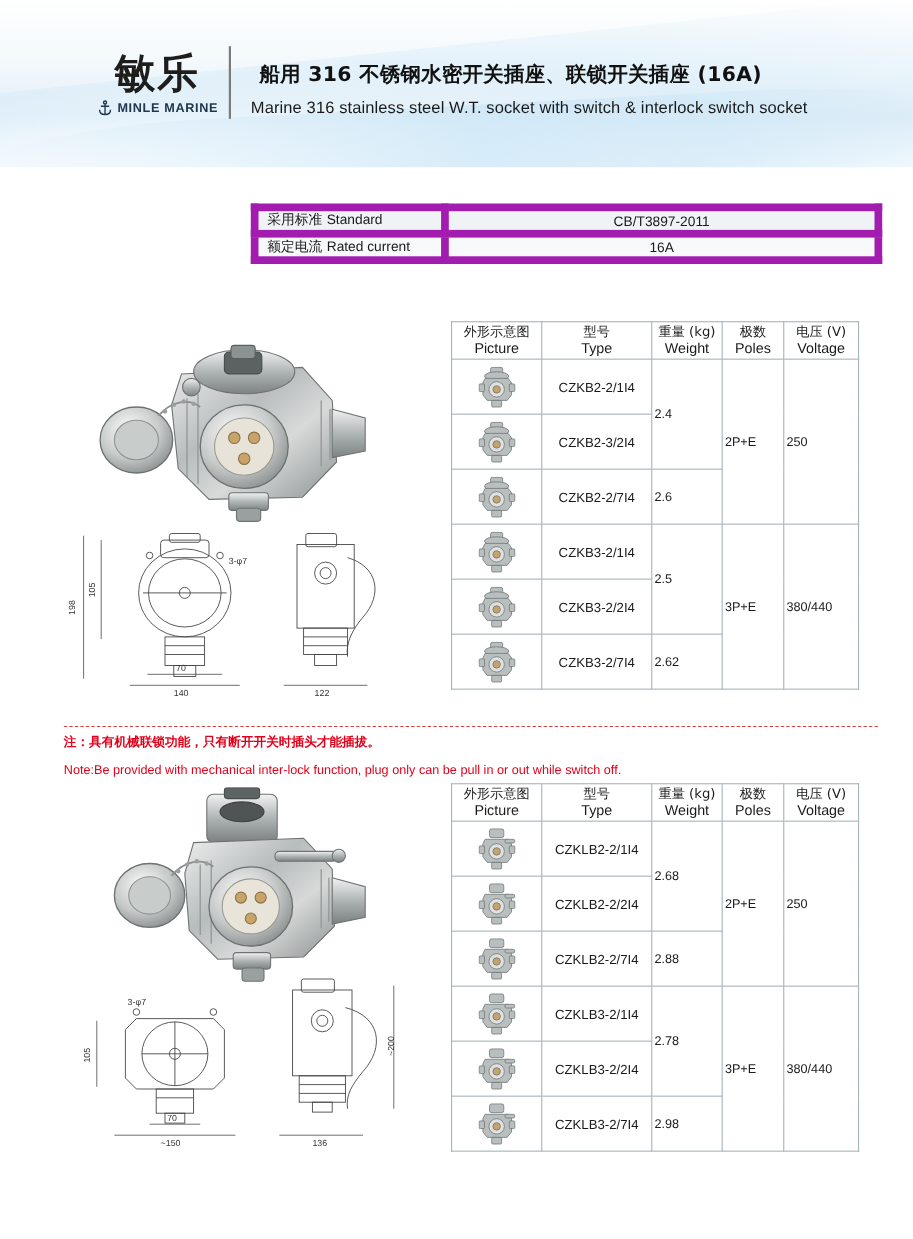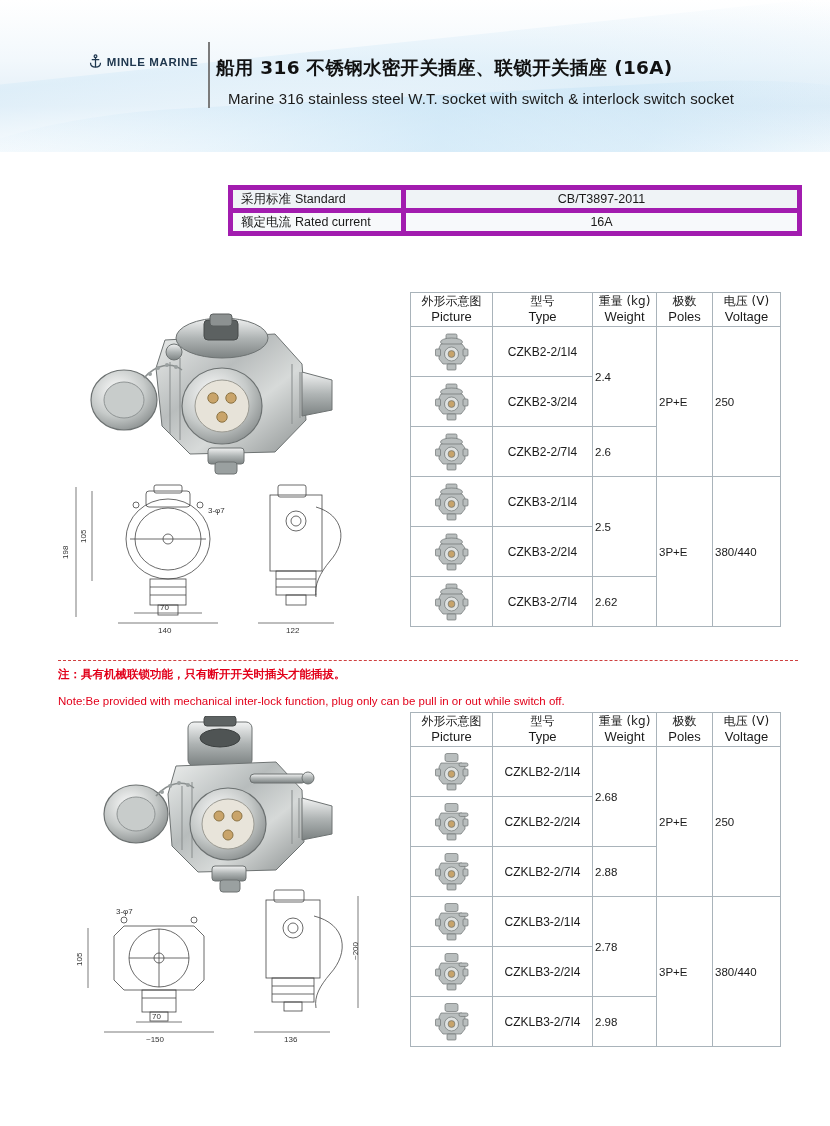--- a/index.html
+++ b/index.html
@@ -50,34 +50,34 @@
   }
   .logo-en {
     font-size: 11.5px; letter-spacing: 0.6px; color: #20384f; font-weight: bold;
     white-space: nowrap;
   }
   .header-divider {
     position:absolute; left: 208px; top: 42px; width: 2px; height: 66px;
     background: #7b7b7b;
   }
   .title-cn {
-    position:absolute; left: 216px; top: 55px;
+    position:absolute; left: 236px; top: 55px;
     font-family: "DejaVu Sans", sans-serif;
     font-size: 18.5px; font-weight: bold; color: #111; letter-spacing: 0.3px;
   }
   .title-en {
     position:absolute; left: 228px; top: 90px;
     font-size: 15px; color: #1a1a1a; letter-spacing: 0.1px;
   }
 
   
   .spec-wrap { position:absolute; left: 228px; top: 185px; width: 574px; }
   table.spec { border-collapse: collapse; width: 100%; }
   table.spec td {
-    border: 5px solid #a21caf;
+    border: 7px solid #a21caf;
     height: 23px;
     font-size: 12.5px;
     padding: 0 8px;
     background: #eff3f6;
   }
   table.spec td.label { width: 173px; }
   table.spec td.value { text-align:center; }
   table.spec tr:nth-child(even) td { background: #f7f9fb; }
   .lab-cn { font-family:"DejaVu Sans", sans-serif; }
   .lab-en { margin-left: 4px; }
@@ -127,20 +127,21 @@
   .dim-label { font-size: 8px; fill: #333; font-family: "Liberation Sans", sans-serif; }
 </style>
 </head>
 <body>
 
 <div class="header">
   <div class="swoosh"></div>
   <div class="swoosh2"></div>
 
   <div class="logo-block">
+    <div class="logo-cn">敏乐</div>
     <div class="logo-en-wrap">
       <svg class="logo-anchor" viewBox="0 0 24 24">
         <g fill="none" stroke="#20384f" stroke-width="2">
           <circle cx="12" cy="3.5" r="2.2"></circle>
           <line x1="12" y1="6" x2="12" y2="21"></line>
           <line x1="6" y1="9" x2="18" y2="9"></line>
           <path d="M4 14c0 5 4 7 8 7s8-2 8-7"></path>
         </g>
       </svg>
       <div class="logo-en">MINLE MARINE</div>

